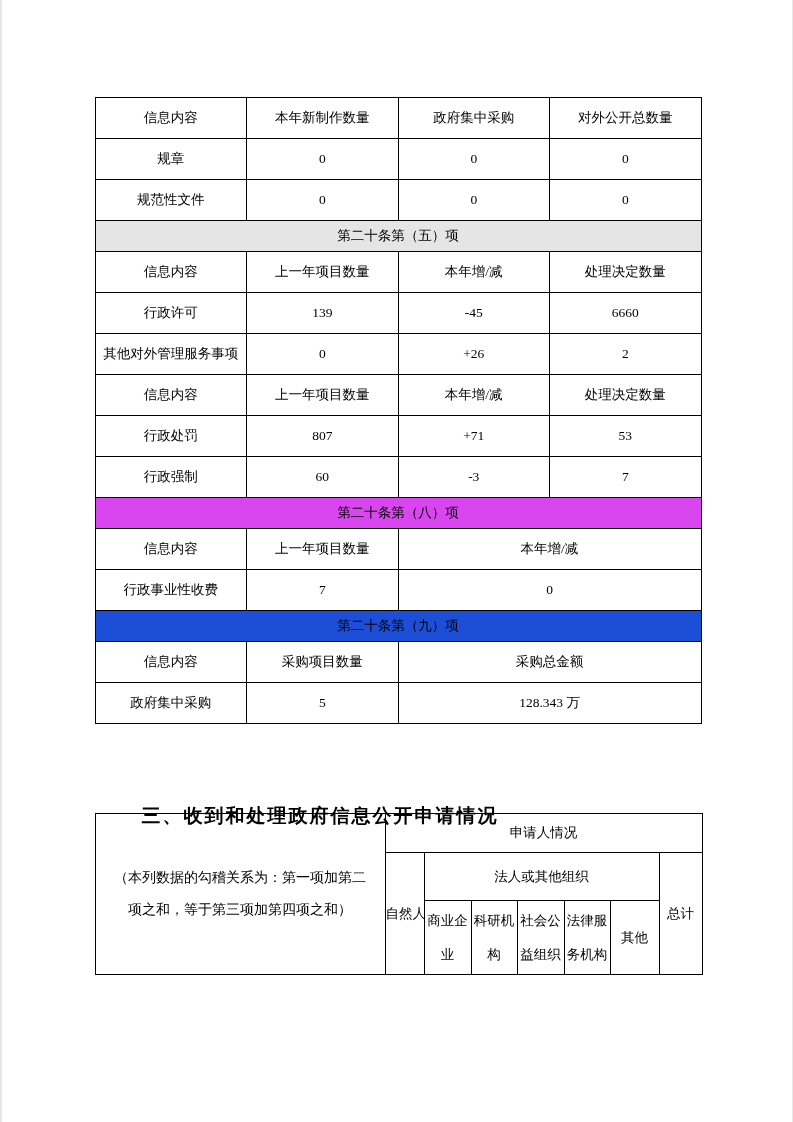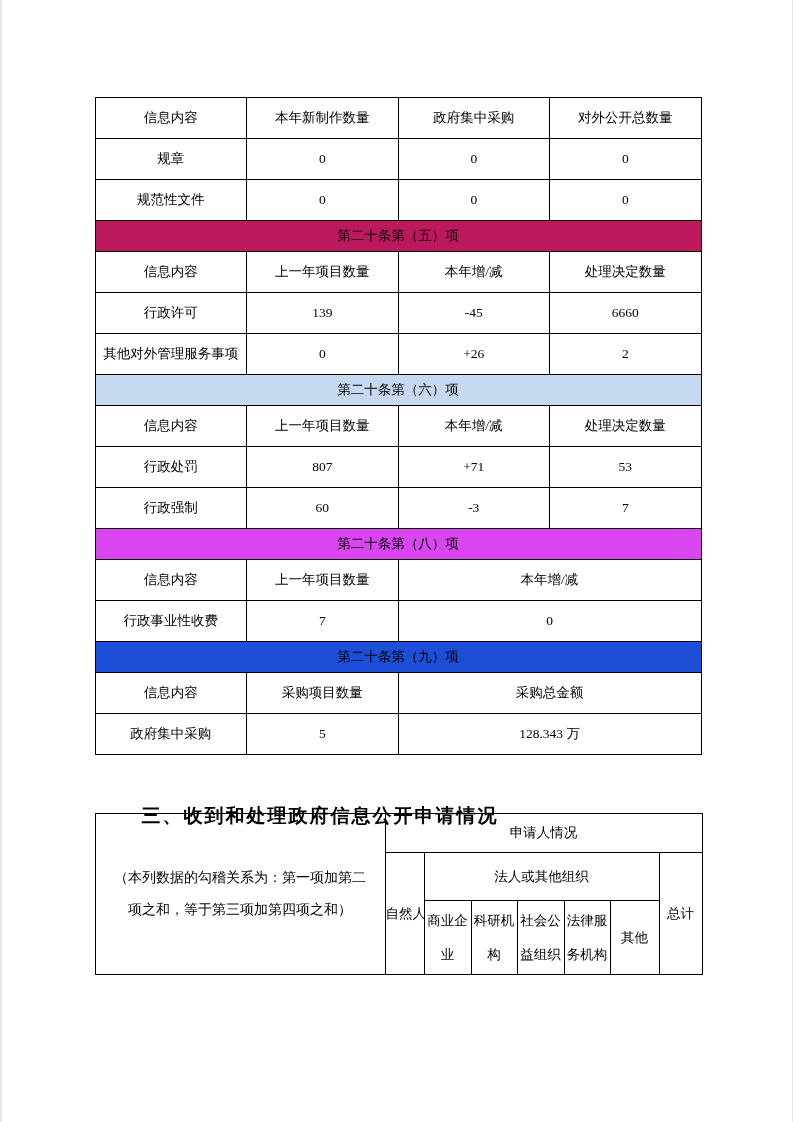--- a/index.html
+++ b/index.html
@@ -91,44 +91,41 @@
       <td>0</td>
     </tr>
     <tr>
       <td>规范性文件</td>
       <td>0</td>
       <td>0</td>
       <td>0</td>
     </tr>
 
     <tr class="banner">
-      <td colspan="4" style="background: #be185d;">第二十条第（五）项</td>
+      <td colspan="4" style="background: #e5e5e5;">第二十条第（五）项</td>
     </tr>
     <tr>
       <td>信息内容</td>
       <td>上一年项目数量</td>
       <td>本年增/减</td>
       <td>处理决定数量</td>
     </tr>
     <tr>
       <td>行政许可</td>
       <td>139</td>
       <td>-45</td>
       <td>6660</td>
     </tr>
     <tr>
       <td>其他对外管理服务事项</td>
       <td>0</td>
       <td>+26</td>
       <td>2</td>
     </tr>
 
-    <tr class="banner">
-      <td colspan="4" style="background: rgb(198, 217, 240);">第二十条第（六）项</td>
-    </tr>
     <tr>
       <td>信息内容</td>
       <td>上一年项目数量</td>
       <td>本年增/减</td>
       <td>处理决定数量</td>
     </tr>
     <tr>
       <td>行政处罚</td>
       <td>807</td>
       <td>+71</td>

